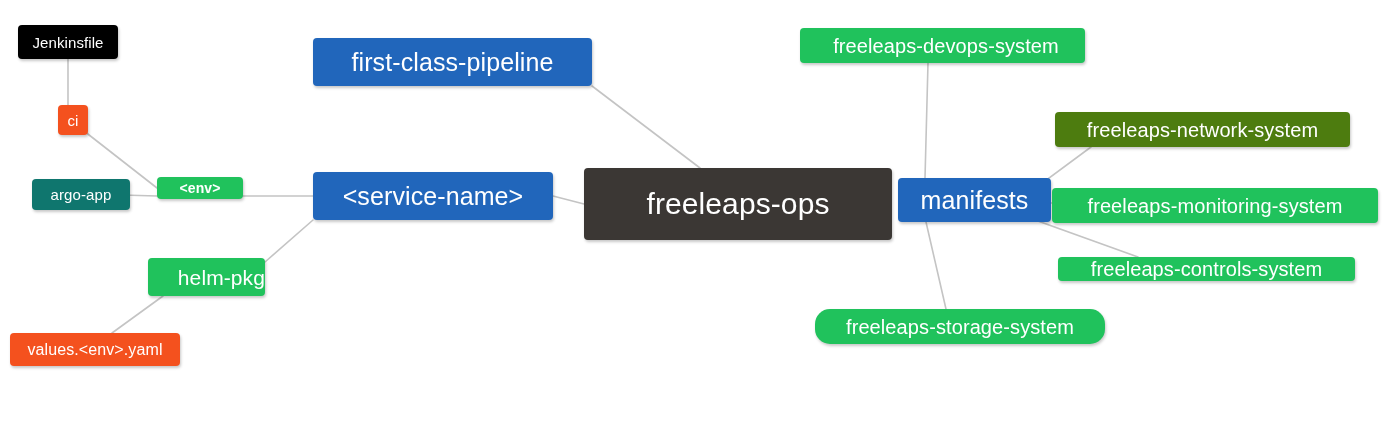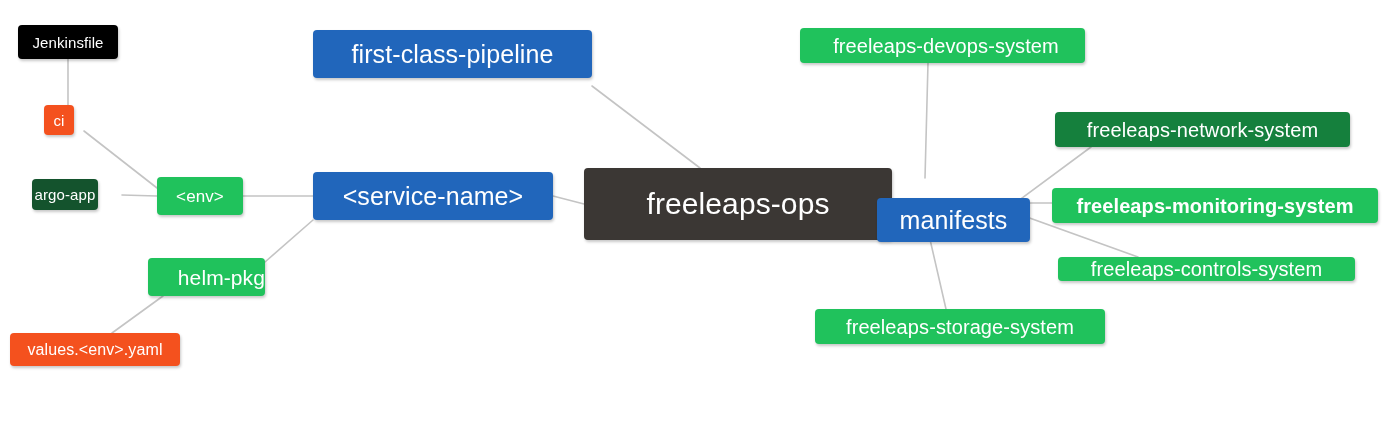--- a/index.html
+++ b/index.html
@@ -63,53 +63,53 @@
       <line x1="1010" y1="211" x2="1138" y2="257" stroke="#c4c4c4" stroke-width="1.6" stroke-linecap="round"></line>
       <line x1="926" y1="222" x2="946" y2="309" stroke="#c4c4c4" stroke-width="1.6" stroke-linecap="round"></line>
     </svg>
   <div id="nodes">
       <div class="node" style="left: 584px; top: 168px; width: 308px; height: 72px; background: rgb(59, 55, 52); font-size: 30px;">
         <span class="node-label">freeleaps-ops</span>
       </div>
       <div class="node" style="left: 313px; top: 172px; width: 240px; height: 48px; background: rgb(33, 102, 187); font-size: 25px;">
         <span class="node-label">&lt;service-name&gt;</span>
       </div>
-      <div class="node" style="left: 313px; top: 30px; width: 279px; height: 48px; background: rgb(33, 102, 187); font-size: 25px;">
+      <div class="node" style="left: 313px; top: 38px; width: 279px; height: 48px; background: rgb(33, 102, 187); font-size: 25px;">
         <span class="node-label">first-class-pipeline</span>
       </div>
-      <div class="node" style="left: 877px; top: 178px; width: 153px; height: 44px; background: rgb(33, 102, 187); font-size: 25px; margin-top: 20px;">
+      <div class="node" style="left: 898px; top: 178px; width: 153px; height: 44px; background: rgb(33, 102, 187); font-size: 25px;">
         <span class="node-label">manifests</span>
       </div>
-      <div class="node" style="left: 157px; top: 177px; width: 86px; height: 38px; background: rgb(32, 194, 92); font-size: 17px;">
+      <div class="node" style="left: 157px; top: 177px; width: 86px; height: 22px; background: rgb(32, 194, 92); font-size: 14px; font-weight: bold;">
         <span class="node-label">&lt;env&gt;</span>
       </div>
       <div class="node" style="left: 148px; top: 258px; width: 117px; height: 38px; background: rgb(32, 194, 92); font-size: 21px; justify-content: flex-end;">
         <span class="node-label">helm-pkg</span>
       </div>
-      <div class="node" style="left: 44px; top: 105px; width: 30px; height: 30px; background: rgb(244, 81, 30); font-size: 15px;">
+      <div class="node" style="left: 58px; top: 105px; width: 30px; height: 30px; background: rgb(244, 81, 30); font-size: 15px;">
         <span class="node-label">ci</span>
       </div>
       <div class="node" style="left: 18px; top: 25px; width: 100px; height: 34px; background: #000000; font-size: 15px;">
         <span class="node-label">Jenkinsfile</span>
       </div>
-      <div class="node" style="left: 32px; top: 179px; width: 66px; height: 31px; background: #14532d; font-size: 15px; text-align: center;">
+      <div class="node" style="left: 32px; top: 179px; width: 98px; height: 31px; background: #0f766e; font-size: 15px; text-align: center;">
         <span class="node-label">argo-app</span>
       </div>
       <div class="node" style="left: 10px; top: 333px; width: 170px; height: 33px; background: rgb(244, 81, 30); font-size: 16px; text-align: center;">
         <span class="node-label">values.&lt;env&gt;.yaml</span>
       </div>
       <div class="node" style="left: 800px; top: 28px; width: 285px; height: 35px; background: rgb(32, 194, 92); font-size: 20px; padding-left: 7px;">
         <span class="node-label">freeleaps-devops-system</span>
       </div>
-      <div class="node" style="left: 1055px; top: 112px; width: 295px; height: 35px; background: #15803d; font-size: 20px;">
+      <div class="node" style="left: 1055px; top: 112px; width: 295px; height: 35px; background: #4d7c0f; font-size: 20px;">
         <span class="node-label">freeleaps-network-system</span>
       </div>
-      <div class="node" style="left: 1052px; top: 188px; width: 326px; height: 35px; background: rgb(32, 194, 92); font-size: 20px; font-weight: bold;">
+      <div class="node" style="left: 1052px; top: 188px; width: 326px; height: 35px; background: rgb(32, 194, 92); font-size: 20px;">
         <span class="node-label">freeleaps-monitoring-system</span>
       </div>
       <div class="node" style="left: 1058px; top: 257px; width: 297px; height: 24px; background: rgb(32, 194, 92); font-size: 20px;">
         <span class="node-label">freeleaps-controls-system</span>
       </div>
-      <div class="node" style="left: 815px; top: 309px; width: 290px; height: 35px; background: rgb(32, 194, 92); font-size: 20px;">
+      <div class="node" style="left: 815px; top: 309px; width: 290px; height: 35px; background: rgb(32, 194, 92); font-size: 20px; border-radius: 15px;">
         <span class="node-label">freeleaps-storage-system</span>
       </div>
     </div>
 </div>
 
 </body></html>

